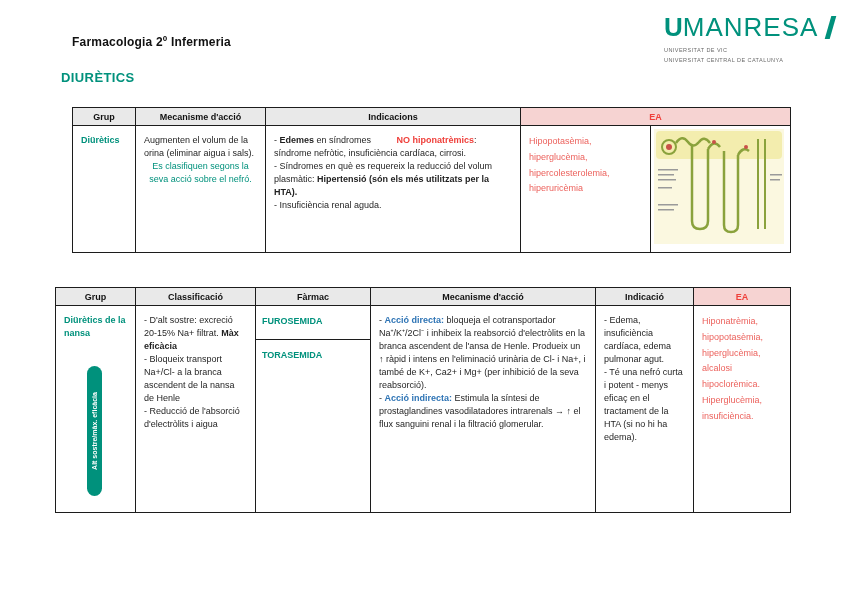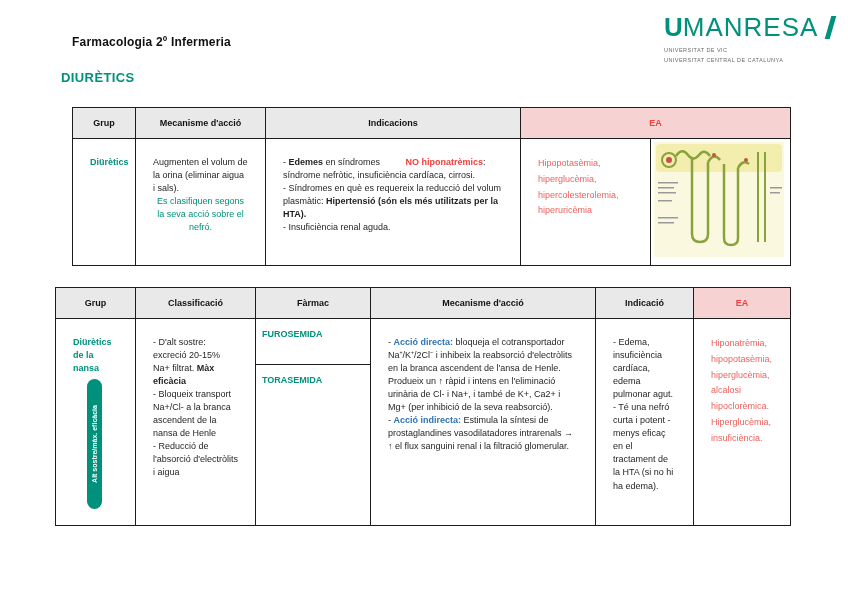--- a/index.html
+++ b/index.html
@@ -16,35 +16,35 @@
   .logo-name { font-size:26px; color:#00917C; letter-spacing:1px; }
   .logo-slash { width:5px; height:23px; background:#00917C; transform:skewX(-16deg); margin-left:10px; margin-top:2px; }
   .logo-sub { margin-top:5px; font-size:5.5px; color:#6b6b6b; letter-spacing:.45px; line-height:1.9; }
 
   .title { position:absolute; left:61px; top:70px; font-size:13px; font-weight:bold; color:#00917C; letter-spacing:.4px; }
 
   table { position:absolute; border-collapse:collapse; table-layout:fixed; }
   .t1 { left:72px; top:107px; width:718px; }
   .t2 { left:55px; top:287px; width:735px; }
   th, td { border:1px solid #1c1c1c; }
-  th { background:#e9e9e9; font-size:9px; font-weight:bold; text-align:center; vertical-align:middle; height:31px; padding:3px; color:#111; }
+  th { background:#e9e9e9; font-size:9px; font-weight:bold; text-align:center; vertical-align:middle; height:18px; padding:3px; color:#111; }
   th.ea-head { background:#f6d3d2; color:#ef403b; }
-  td { font-size:9px; vertical-align:top; padding:17px; line-height:1.45; }
+  td { font-size:9px; vertical-align:top; padding:8px; line-height:1.45; }
   .t1 tbody td { height:127px; }
   .t2 tbody td { height:207px; }
   td p { margin:0; }
 
   .teal { color:#00917C;text-align:center; }
   .blue { color:#2e74b5; }
   .red-strong { color:#ef403b;margin-left:23px; }
   .grup-cell { font-weight:bold; color:#00917C; }
   .ea-cell { color:#ec625d; line-height:1.75; }
 
   .farmac-cell { padding:0; }
-  .farmac-top { height:46px; padding:9px 6px; border-bottom:1px solid #1c1c1c; font-weight:bold; color:#00917C; }
+  .farmac-top { height:34px; padding:9px 6px; border-bottom:1px solid #1c1c1c; font-weight:bold; color:#00917C; }
   .farmac-bot { padding:9px 6px; font-weight:bold; color:#00917C; }
 
   .grup2-cell { position:relative; }
   .ribbon { position:absolute; left:31px; top:60px; width:15px; height:130px; background:#00917C; border-radius:8px; }
   .ribbon span { position:absolute; left:50%; top:50%; transform:translate(-50%,-50%) rotate(-90deg);
                  white-space:nowrap; color:#fff; font-size:7px; font-weight:bold; }
 
   .img-cell { padding:3px; }
   .img-cell svg { display:block; }
 </style>

